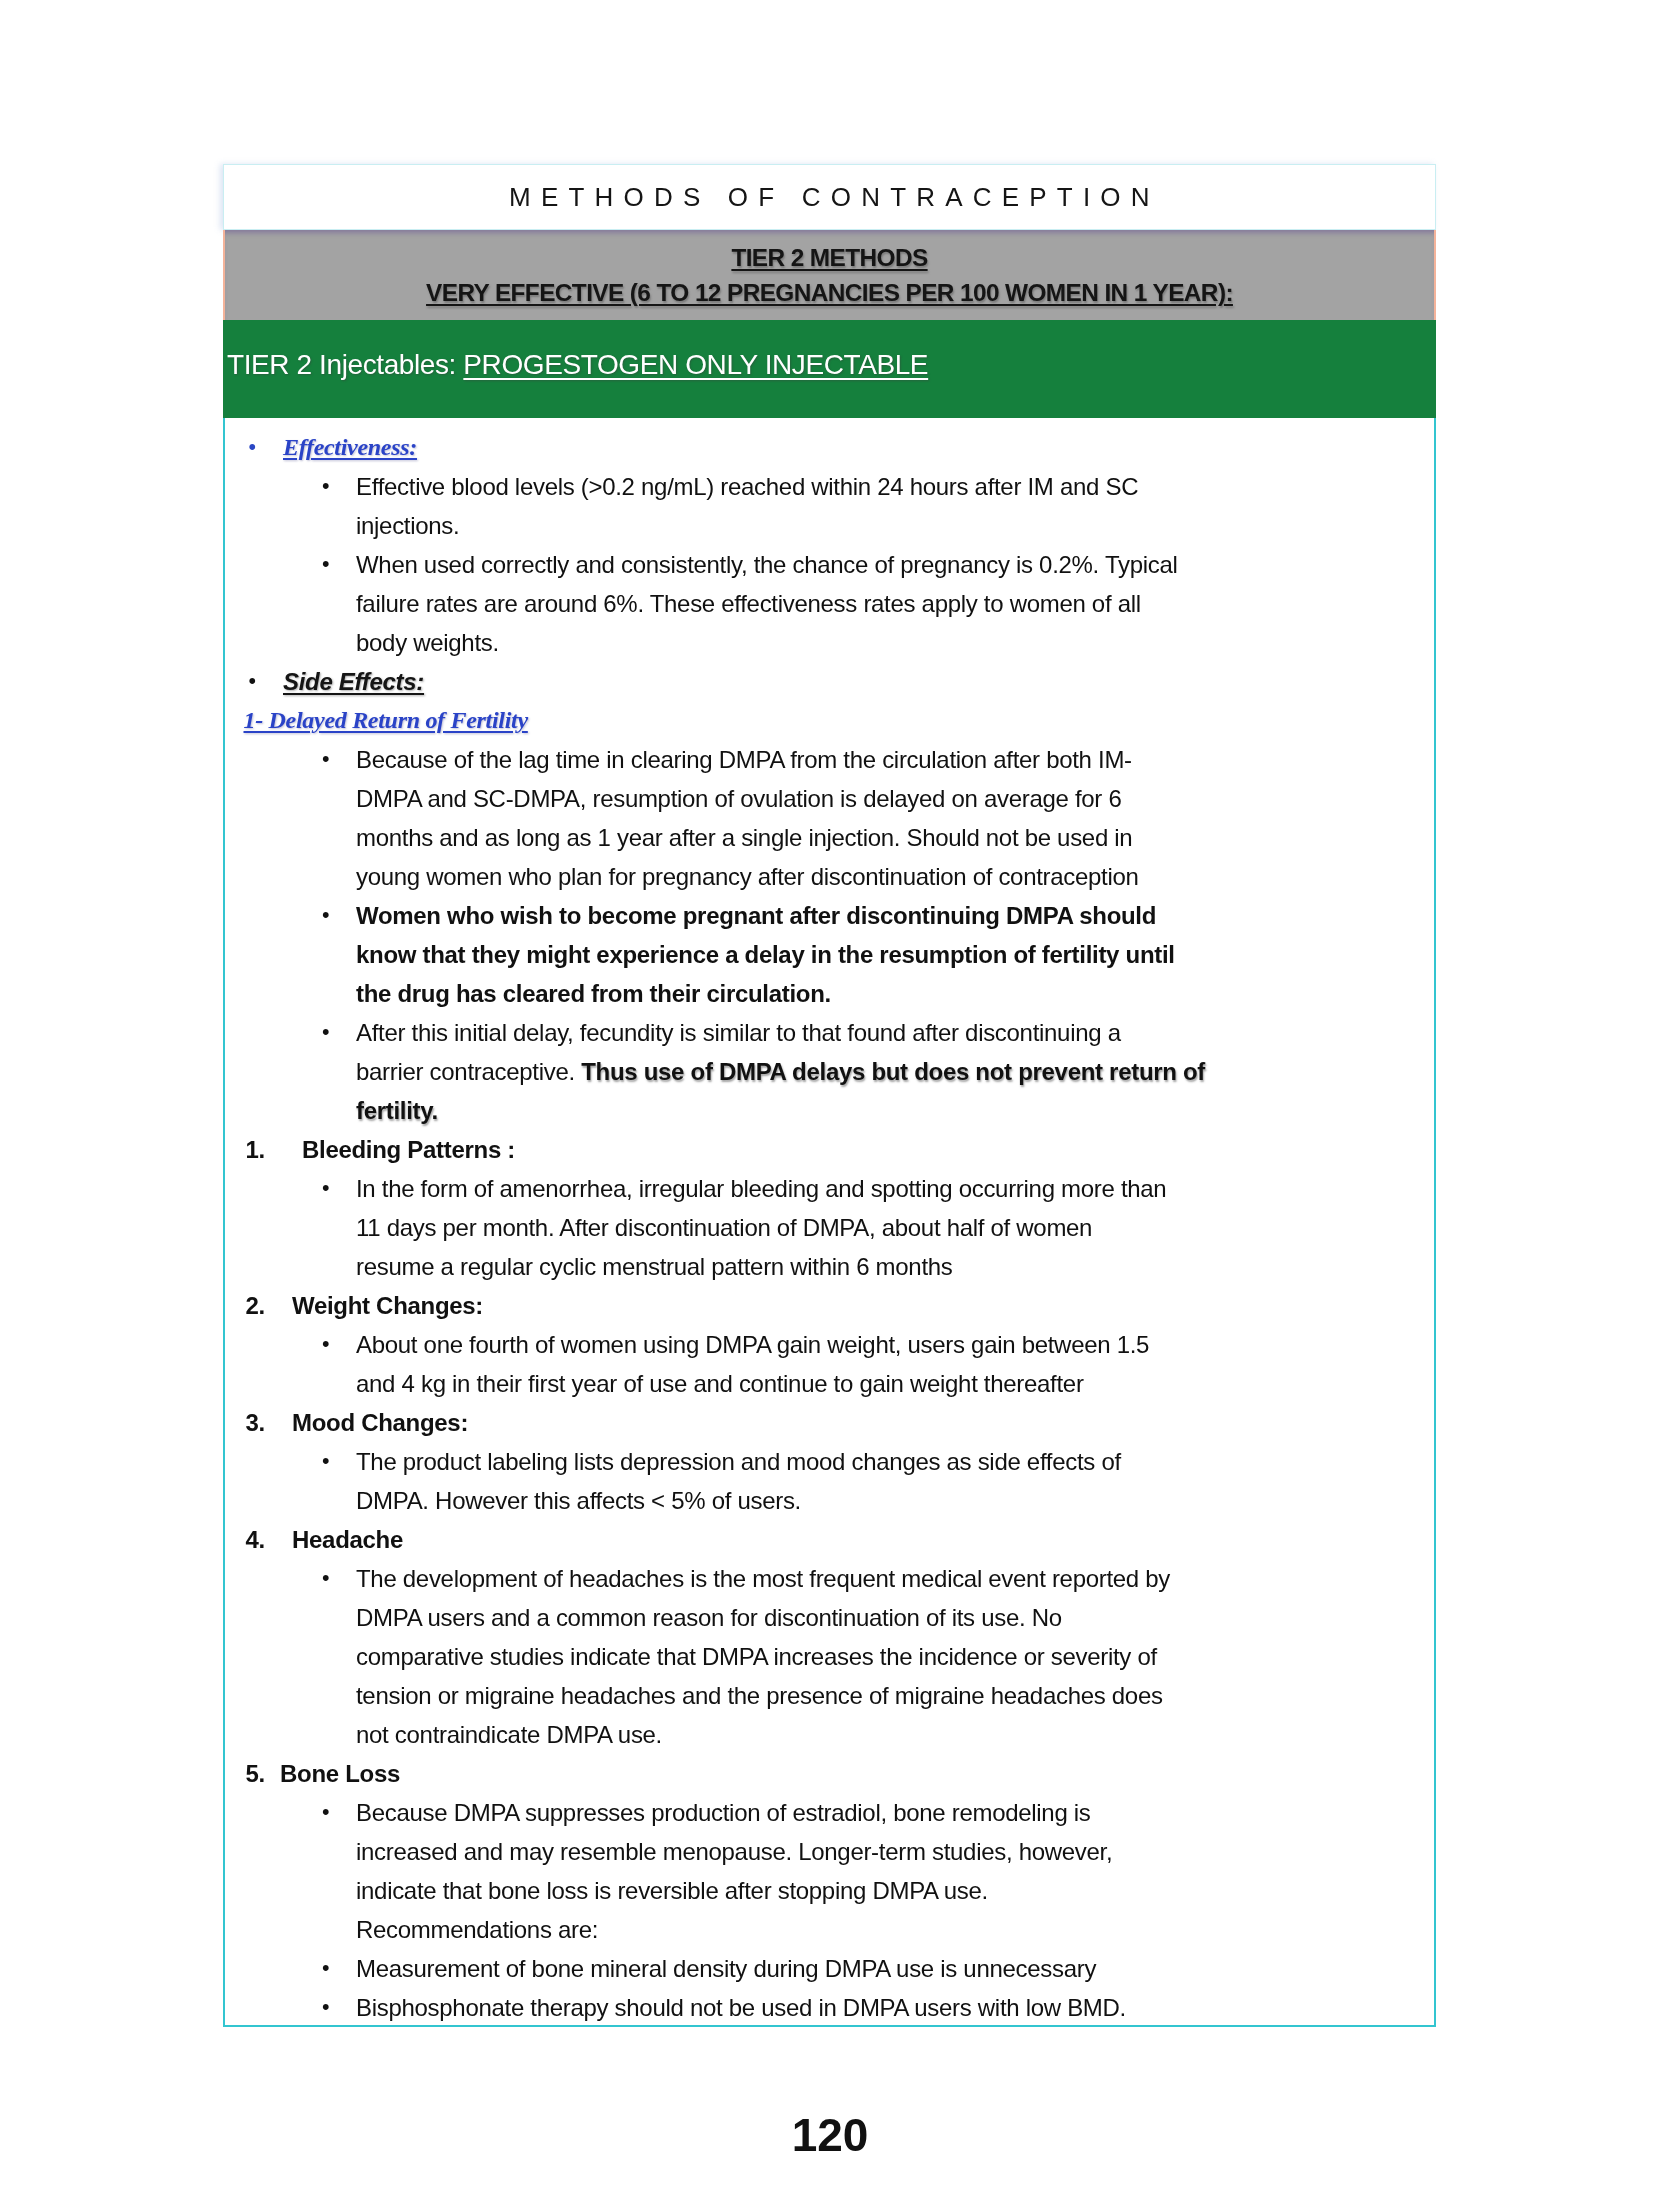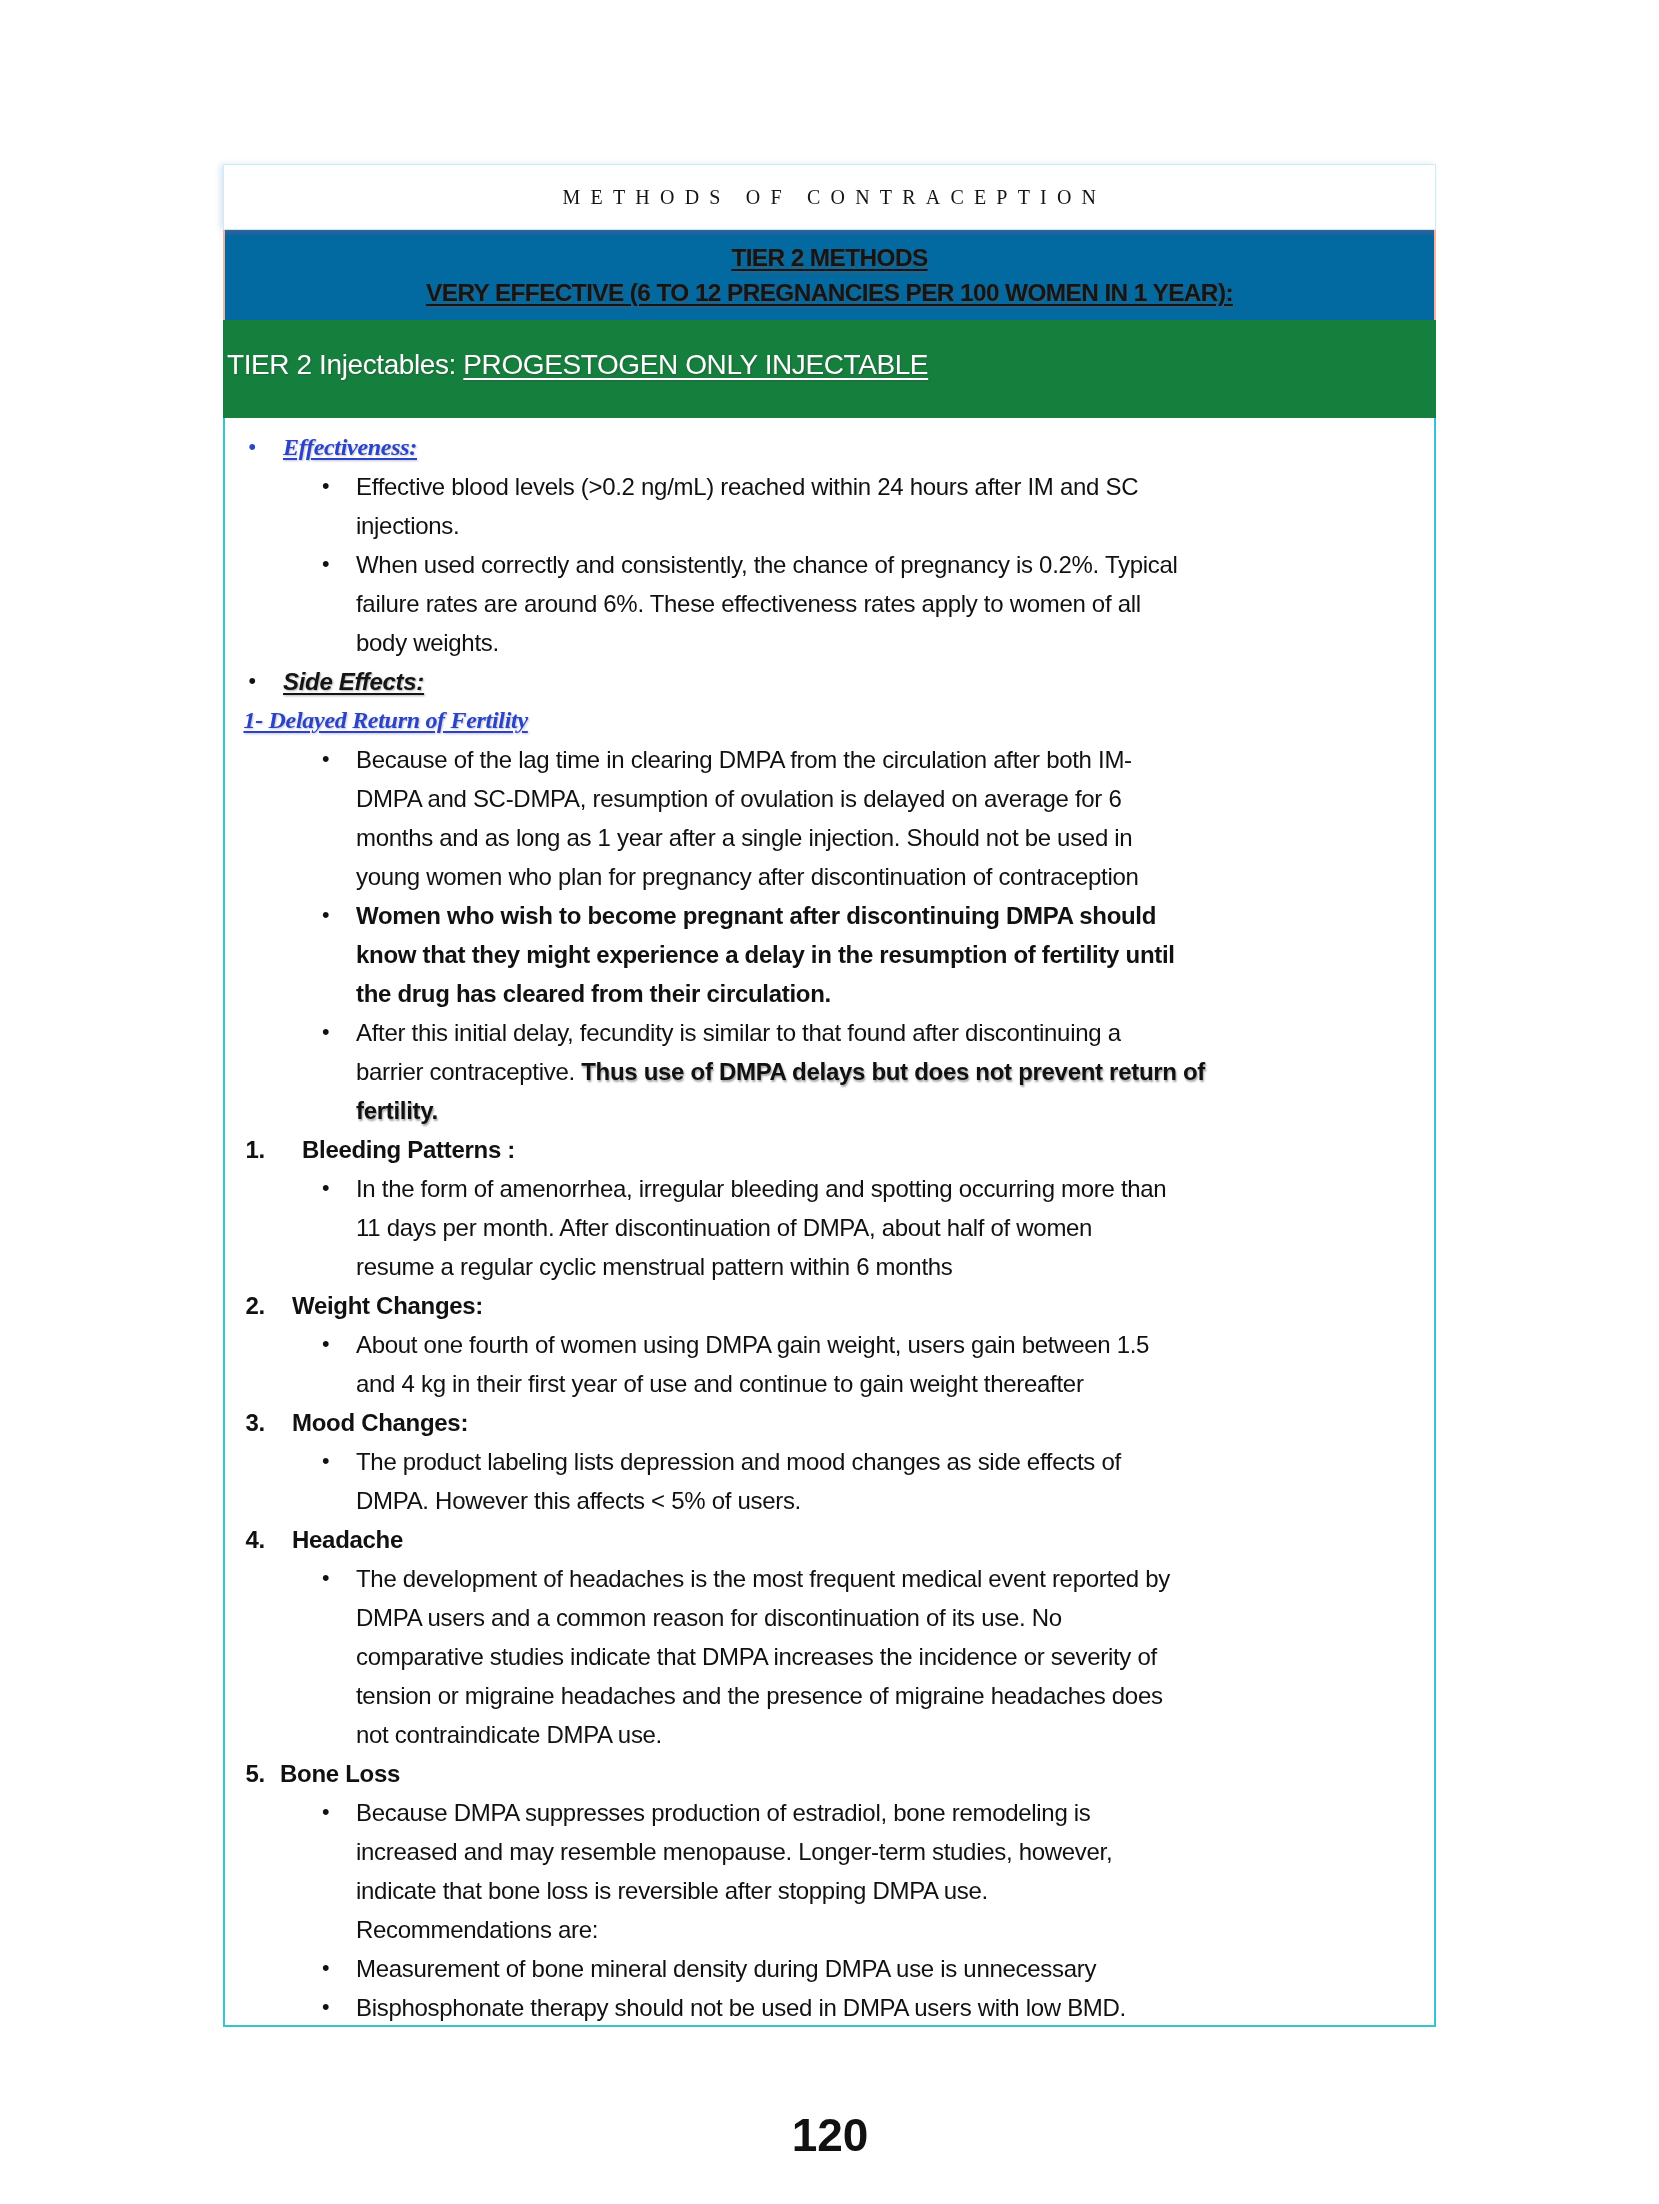--- a/index.html
+++ b/index.html
@@ -4,23 +4,23 @@
 <style>
   html, body { margin: 0; padding: 0; background: #ffffff; }
   body { width: 1660px; height: 2204px; position: relative; overflow: hidden;
          font-family: "Liberation Sans", "DejaVu Sans", sans-serif; color: #111111; }
 
   .frame { position: absolute; left: 223px; top: 164px; width: 1213px; }
 
   .title-box { height: 66px; background: #ffffff; border: 1px solid #c9eef2;
                box-shadow: -2.9px 0 5.9px rgba(120,150,210,0.25);
                display: flex; align-items: center; justify-content: center; box-sizing: border-box; }
-  .title-text { font-size: 20px; letter-spacing: 10.2px; color: #151515; padding-left: 9.8px; font-family: Liberation Serif, serif; }
-
-  .tier-box { height: 90px; background: #0369a1; border-left: 2px solid #f4b39a; border-right: 2px solid #f4b39a;
+  .title-text { font-size: 26px; letter-spacing: 10.2px; color: #151515; padding-left: 9.8px; }
+
+  .tier-box { height: 90px; background: #a3a3a3; border-left: 2px solid #f4b39a; border-right: 2px solid #f4b39a;
               box-shadow: inset 0 5.9px 4.9px -2.9px rgba(110,90,150,0.55);
               box-sizing: border-box; text-align: center; padding-top: 9.8px; }
   .tier-line { font-weight: bold; font-size: 24.4px; line-height: 35px; text-decoration: underline;
                text-decoration-thickness: 2px; text-underline-offset: 2.9px; color: #151515;
                text-shadow: 1px 2px 2px rgba(90,90,90,0.55); letter-spacing: -0.6px; }
 
   .teal-box { height: 98px; background: #15803d; box-sizing: border-box; padding-left: 4px;
               display: flex; align-items: center; }
   .teal-text { color: #ffffff; font-size: 28px; letter-spacing: -0.4px;
                text-shadow: 1px 1px 2px rgba(60,60,60,0.45); margin-top: -7.8px; }

